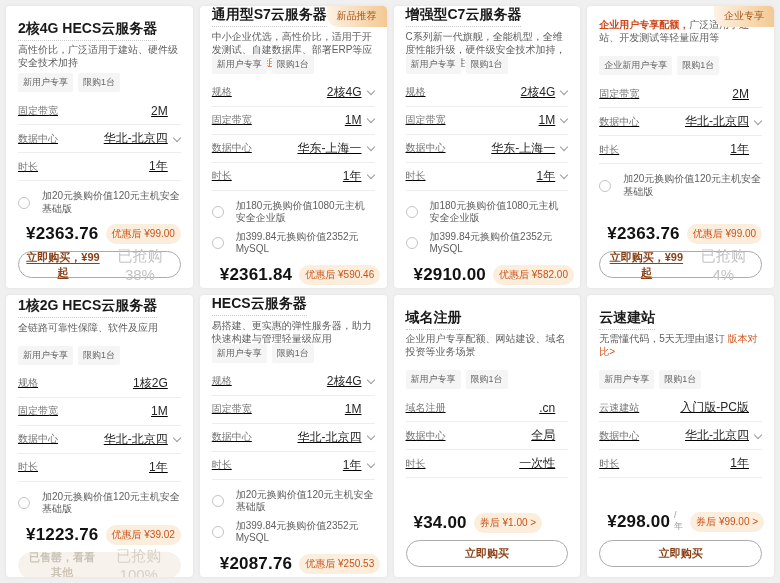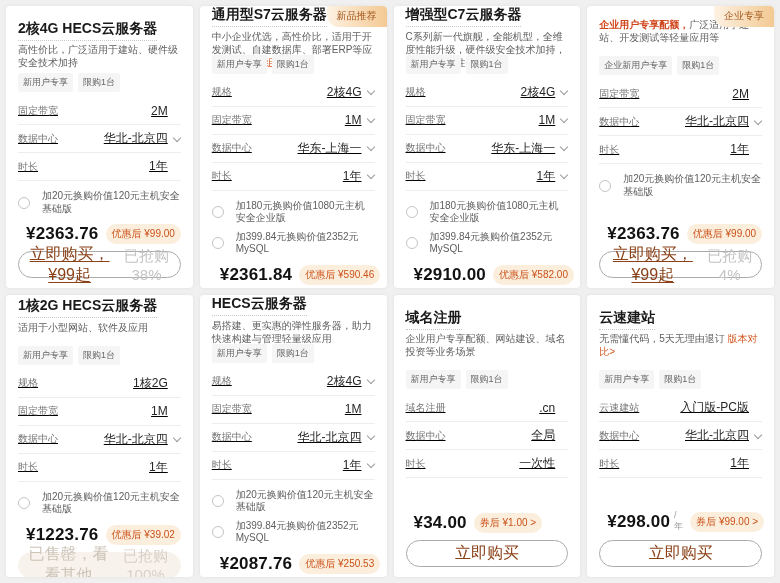--- a/index.html
+++ b/index.html
@@ -66,21 +66,21 @@
   .pbadge { font-size:10px; color:#cb5118; background:#fbeedd; padding:3px 6px; border-radius:10px; white-space:nowrap; }
   .buy {
     height:27px; width:100%;
     border-radius:14px;
     border:1px solid #ababab;
     background:#fff;
     display:flex; align-items:center; justify-content:center; gap:5px;
     cursor:pointer;
     font-family:inherit;
   }
-  .buy .lbl { font-size:16px; font-weight:normal; color:#8a4117; }
+  .buy .lbl { font-size:11px; font-weight:bold; color:#8a4117; }
   .buy .lbl.u { text-decoration:underline; text-underline-offset:2px; }
   .buy .sfx { font-size:15px; color:#c3c3c3; }
   .buy.disabled { background:#f7f2ec; border:1px solid #f7f2ec; cursor:default; }
   .buy.disabled .lbl { color:#cdc4b8; }
   .buy.disabled .sfx { color:#d8d0c6; }
 </style>
 </head>
 <body>
 
 <div class="grid">
@@ -266,21 +266,21 @@
         <span class="price">¥2363.76</span>
         <span class="pbadge">优惠后 ¥99.00</span>
       </div>
       <button class="buy">
         <span class="lbl u">立即购买，¥99起</span>
         <span class="sfx">已抢购4%</span>
       </button>
     </div>
     <div class="card">
       <div class="title"><span>1核2G HECS云服务器</span></div>
-      <p class="desc"><span>适用于小型网站、软件及应用</span></p>
+      <p class="desc"><span>全链路可靠性保障、软件及应用</span></p>
       <div class="tags">
         <span class="tag">新用户专享</span>
         <span class="tag">限购1台</span>
       </div>
       <div class="fields">
         <div class="frow">
           <span class="flabel">规格</span>
           <span class="fval">1核2G</span>
           <span class="chevbox"></span>
         </div>

